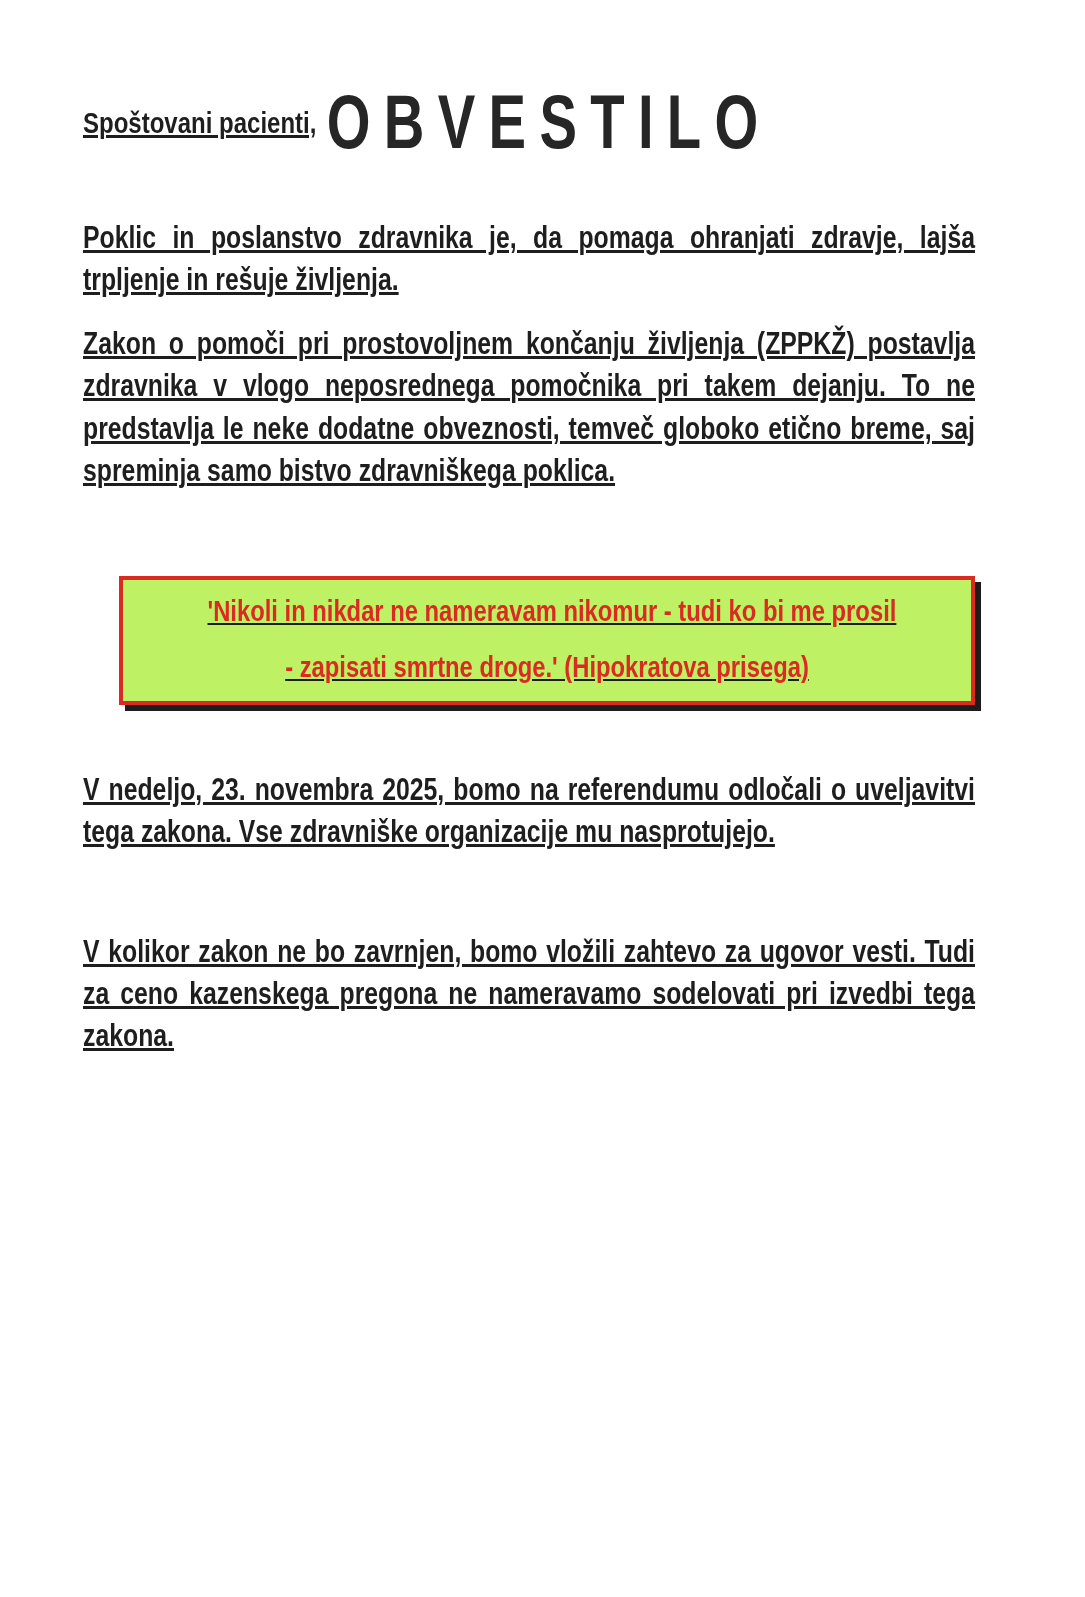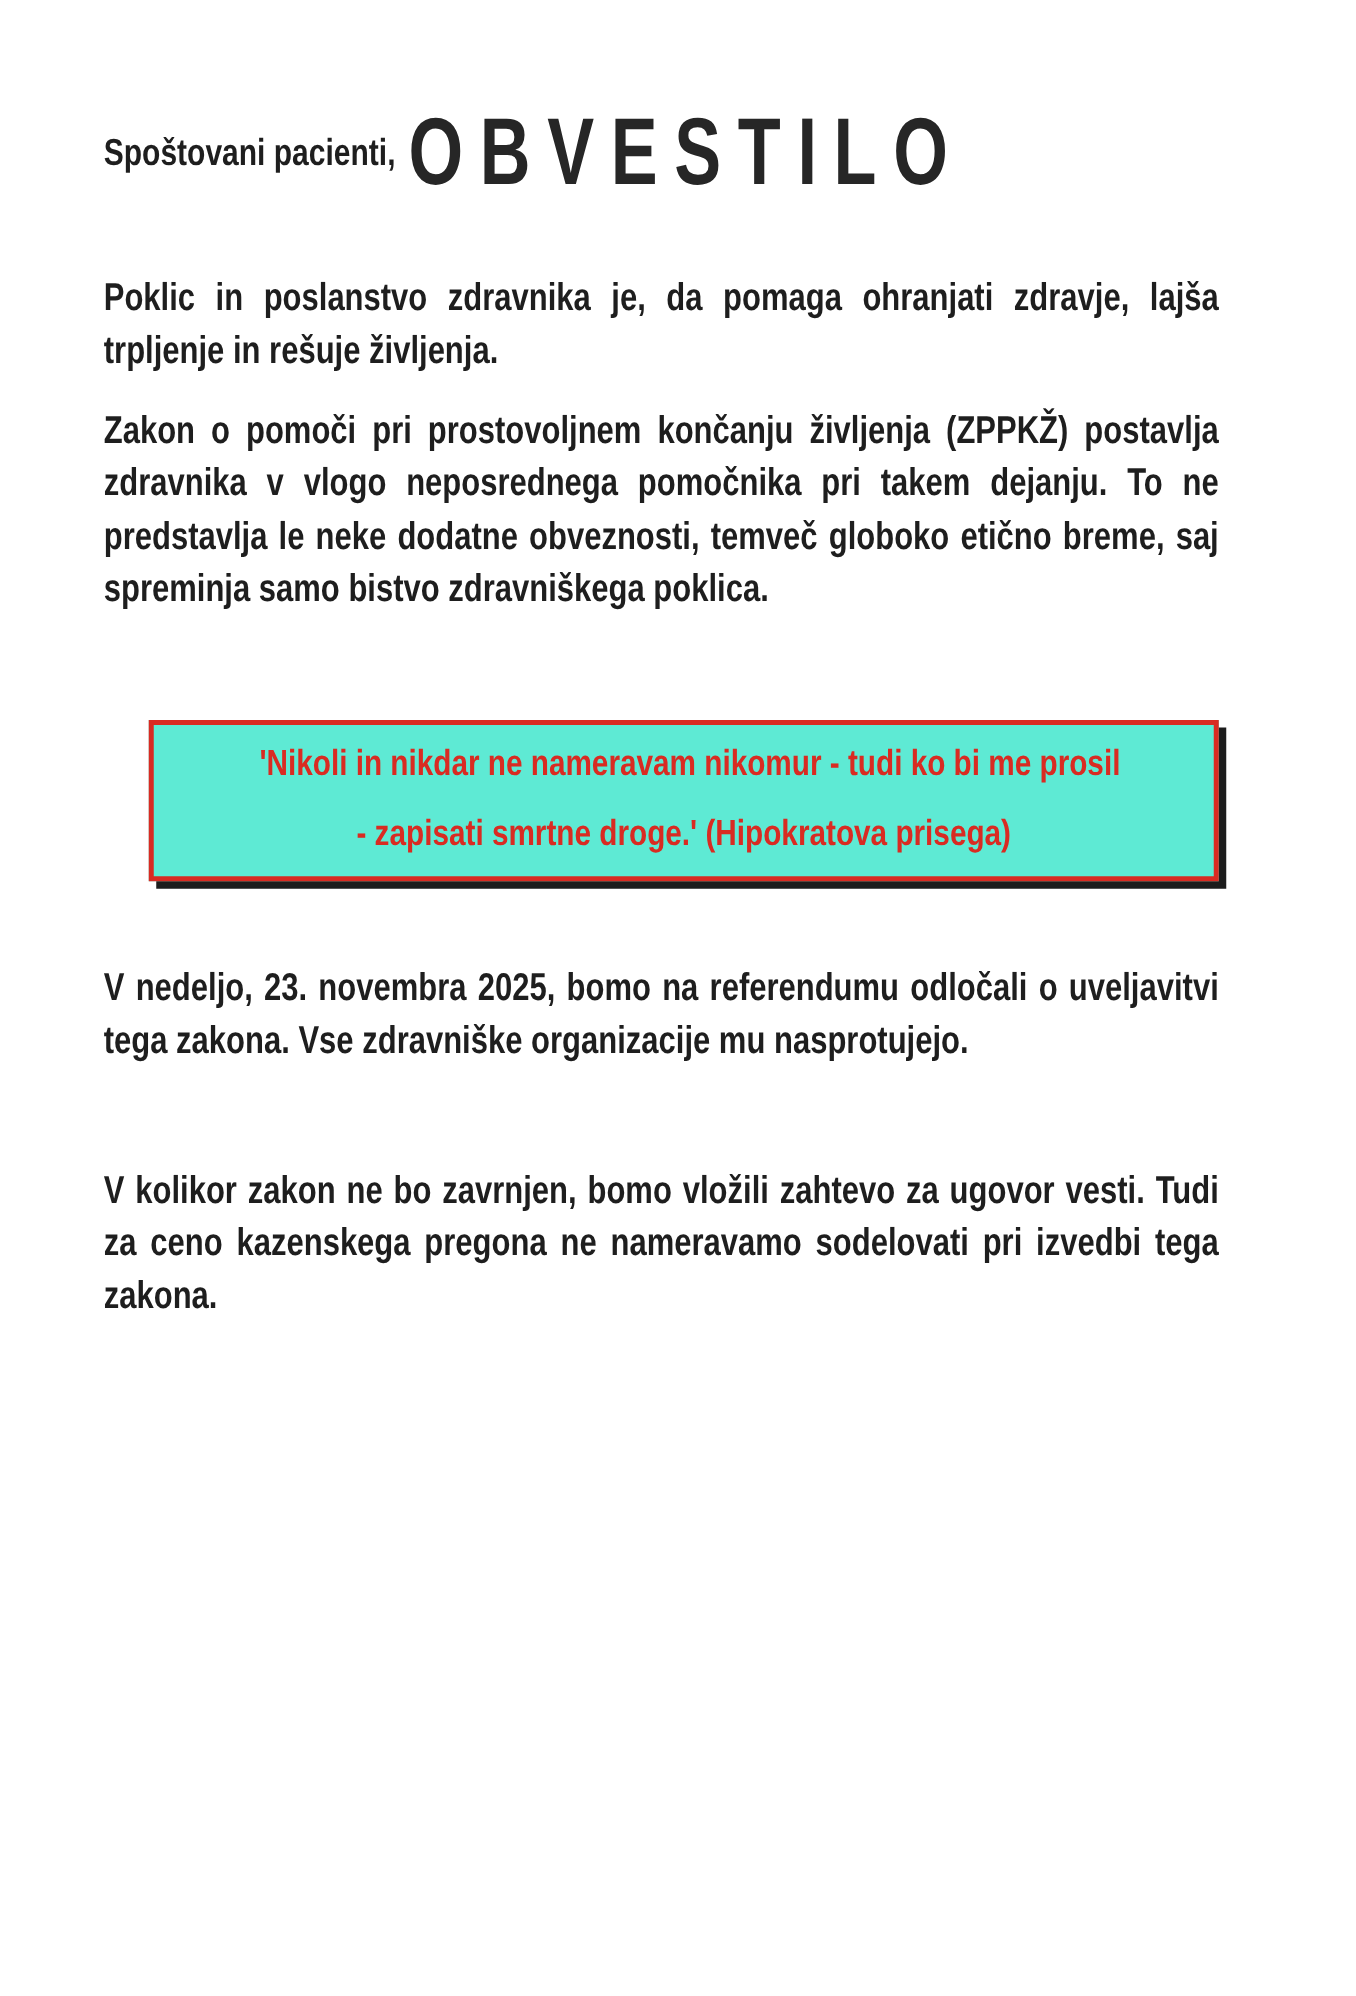--- a/index.html
+++ b/index.html
@@ -23,20 +23,21 @@
     background: #ffffff;
     overflow: hidden;
     box-sizing: border-box;
   }
 
   .content {
     position: absolute;
     left: 83px;
     top: 0;
     width: 892px;
+    text-decoration: underline;
   }
 
   
   .doc-title {
     margin: 0;
     padding-top: 84px;
     text-align: center;
     font-family: "Liberation Sans Narrow", "Liberation Sans", sans-serif;
     font-weight: 700;
     font-size: 76px;
@@ -93,21 +94,21 @@
 
   
   .quote-box-wrap {
     padding-top: 84px;
   }
 
   .quote-box {
     position: relative;
     border: 4px solid #d92b22;
     box-shadow: 6px 6px 0 0 #1c1c1c;
-    background: #5eead4;
+    background: #bef264;
     padding: 16px 10px 18px 10px;
     box-sizing: border-box;
     margin-left: 36px;
   }
 
   .quote-line {
     margin: 0;
     text-align: center;
     color: #d92b22;
     font-family: "Liberation Sans", sans-serif;

